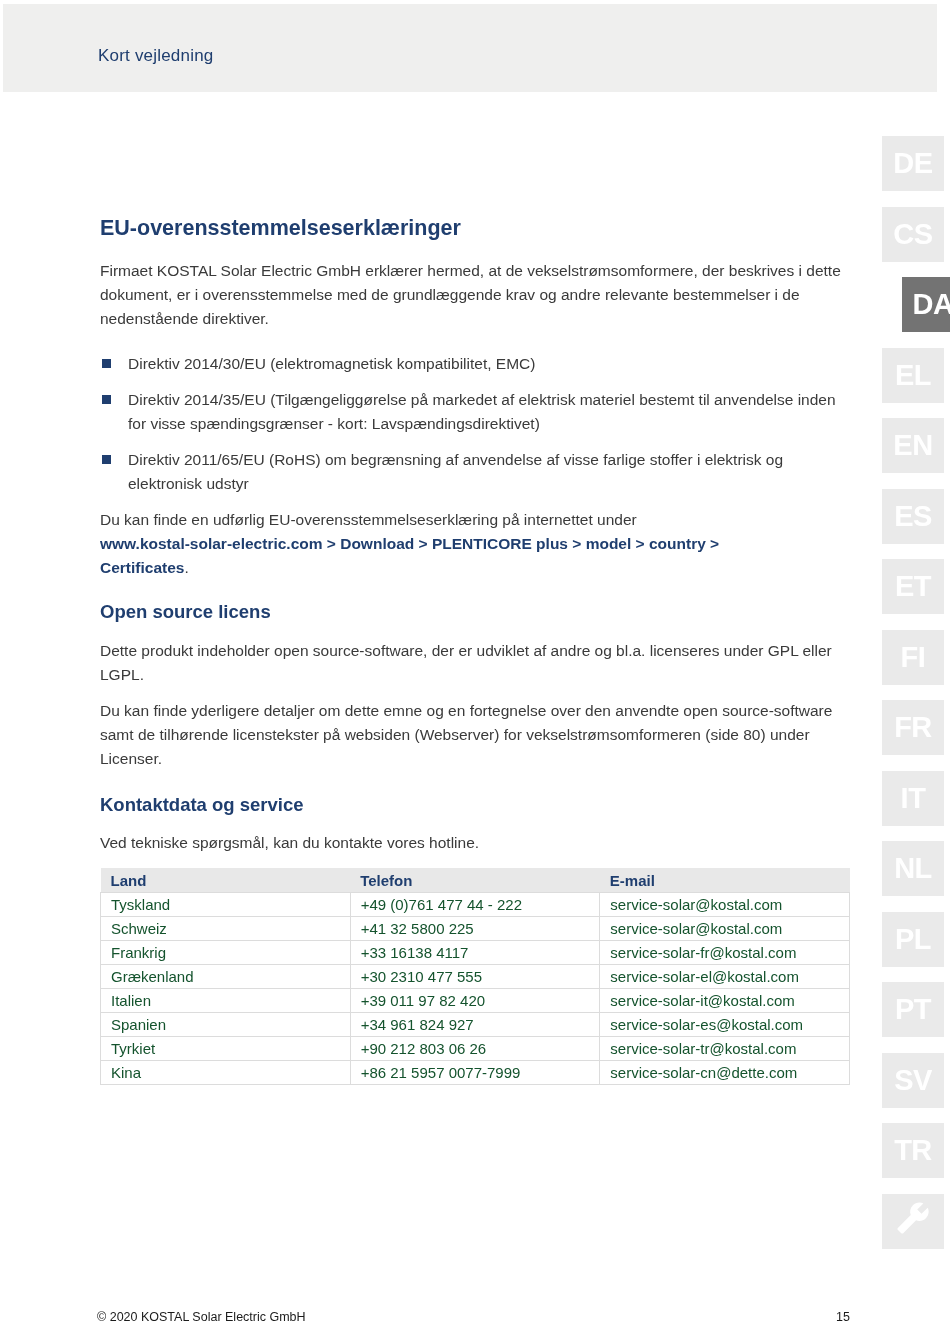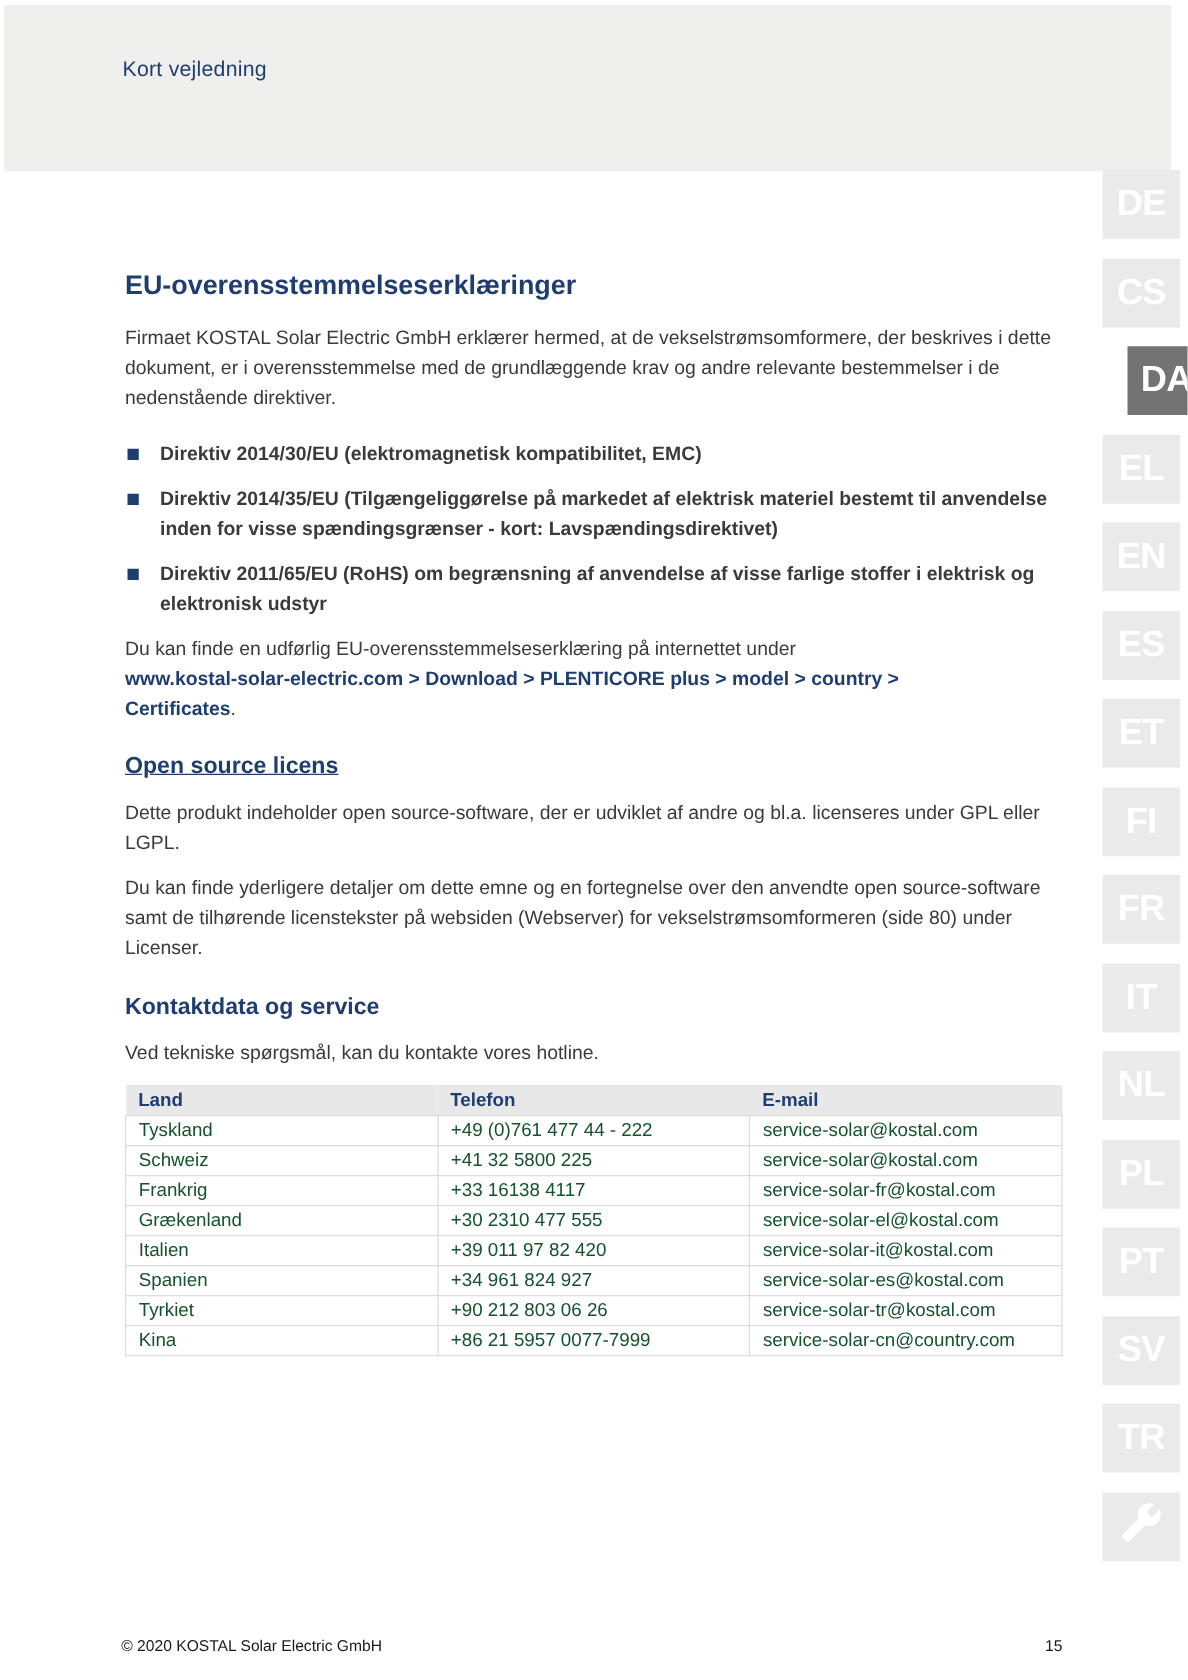--- a/index.html
+++ b/index.html
@@ -3,48 +3,48 @@
 <meta charset="utf-8">
 <style>
   html,body { margin:0; padding:0; }
   body {
     width:950px; height:1344px; position:relative; background:#ffffff;
     font-family:"Liberation Sans","DejaVu Sans",sans-serif;
     -webkit-font-smoothing:antialiased; overflow:hidden;
   }
   
   .header-band {
-    position:absolute; top:4px; left:3px; right:13px; height:133px;
+    position:absolute; top:4px; left:3px; right:13px; height:88px;
     background:#efefee;
   }
   .header-band .doc-title {
     position:absolute; left:95px; top:42px;
     font-size:17px; font-weight:500; color:#1f3e6f; letter-spacing:.2px;
   }
   
   .content { position:absolute; left:100px; top:110px; width:750px; color:#3a3a3a; }
   h1.main-title {
     margin:106px 0 0 0; font-size:21.5px; line-height:24px;
     font-weight:bold; color:#1f3e6f;
   }
   h2.section-title {
     font-size:18.5px; line-height:22px; font-weight:bold; color:#1f3e6f;
   }
   p, li { font-size:15.5px; line-height:24px; color:#3a3a3a; }
   p { margin:0; }
   .intro-para { margin-top:19px; }
-  ul.directives { list-style:none; margin:21px 0 0 0; padding:0;font-weight:bold; }
+  ul.directives { list-style:none; margin:21px 0 0 0; padding:0; }
   ul.directives li { position:relative; padding-left:28px; margin-bottom:12px; }
   ul.directives li::before {
     content:""; position:absolute; left:2px; top:7px; width:9px; height:9px;
     background:#1f3e6f;
   }
   .decl-para { margin-top:12px; }
   .link-text { font-weight:bold; color:#1f3e6f; }
-  .open-source-title { margin:21px 0 0 0;text-decoration:underline; }
+  .open-source-title { margin:21px 0 0 0; }
   .os-para1 { margin-top:16px; }
   .os-para2 { margin-top:12px; }
   .contact-title { margin:23px 0 2px 0; }
   .contact-intro { margin-top:15px; }
   b.inline-bold { font-weight:normal; }
   
   table.contact-table {
     margin-top:13px; width:750px; border-collapse:collapse; table-layout:fixed;padding-left:44px;
   }
   table.contact-table th {
@@ -151,21 +151,21 @@
           <td>service-solar-es@kostal.com</td>
         </tr>
         <tr>
           <td>Tyrkiet</td>
           <td>+90 212 803 06 26</td>
           <td>service-solar-tr@kostal.com</td>
         </tr>
         <tr>
           <td>Kina</td>
           <td>+86 21 5957 0077-7999</td>
-          <td>service-solar-cn@country.com</td>
+          <td>service-solar-cn@dette.com</td>
         </tr>
       </tbody>
   </table>
 
 </div>
 
 <div class="lang-sidebar">
     <div class="lang-tab" style="top: 136px;">DE</div>
     <div class="lang-tab" style="top: 207px;">CS</div>
     <div class="lang-tab active" style="top: 277px;">DA</div>

